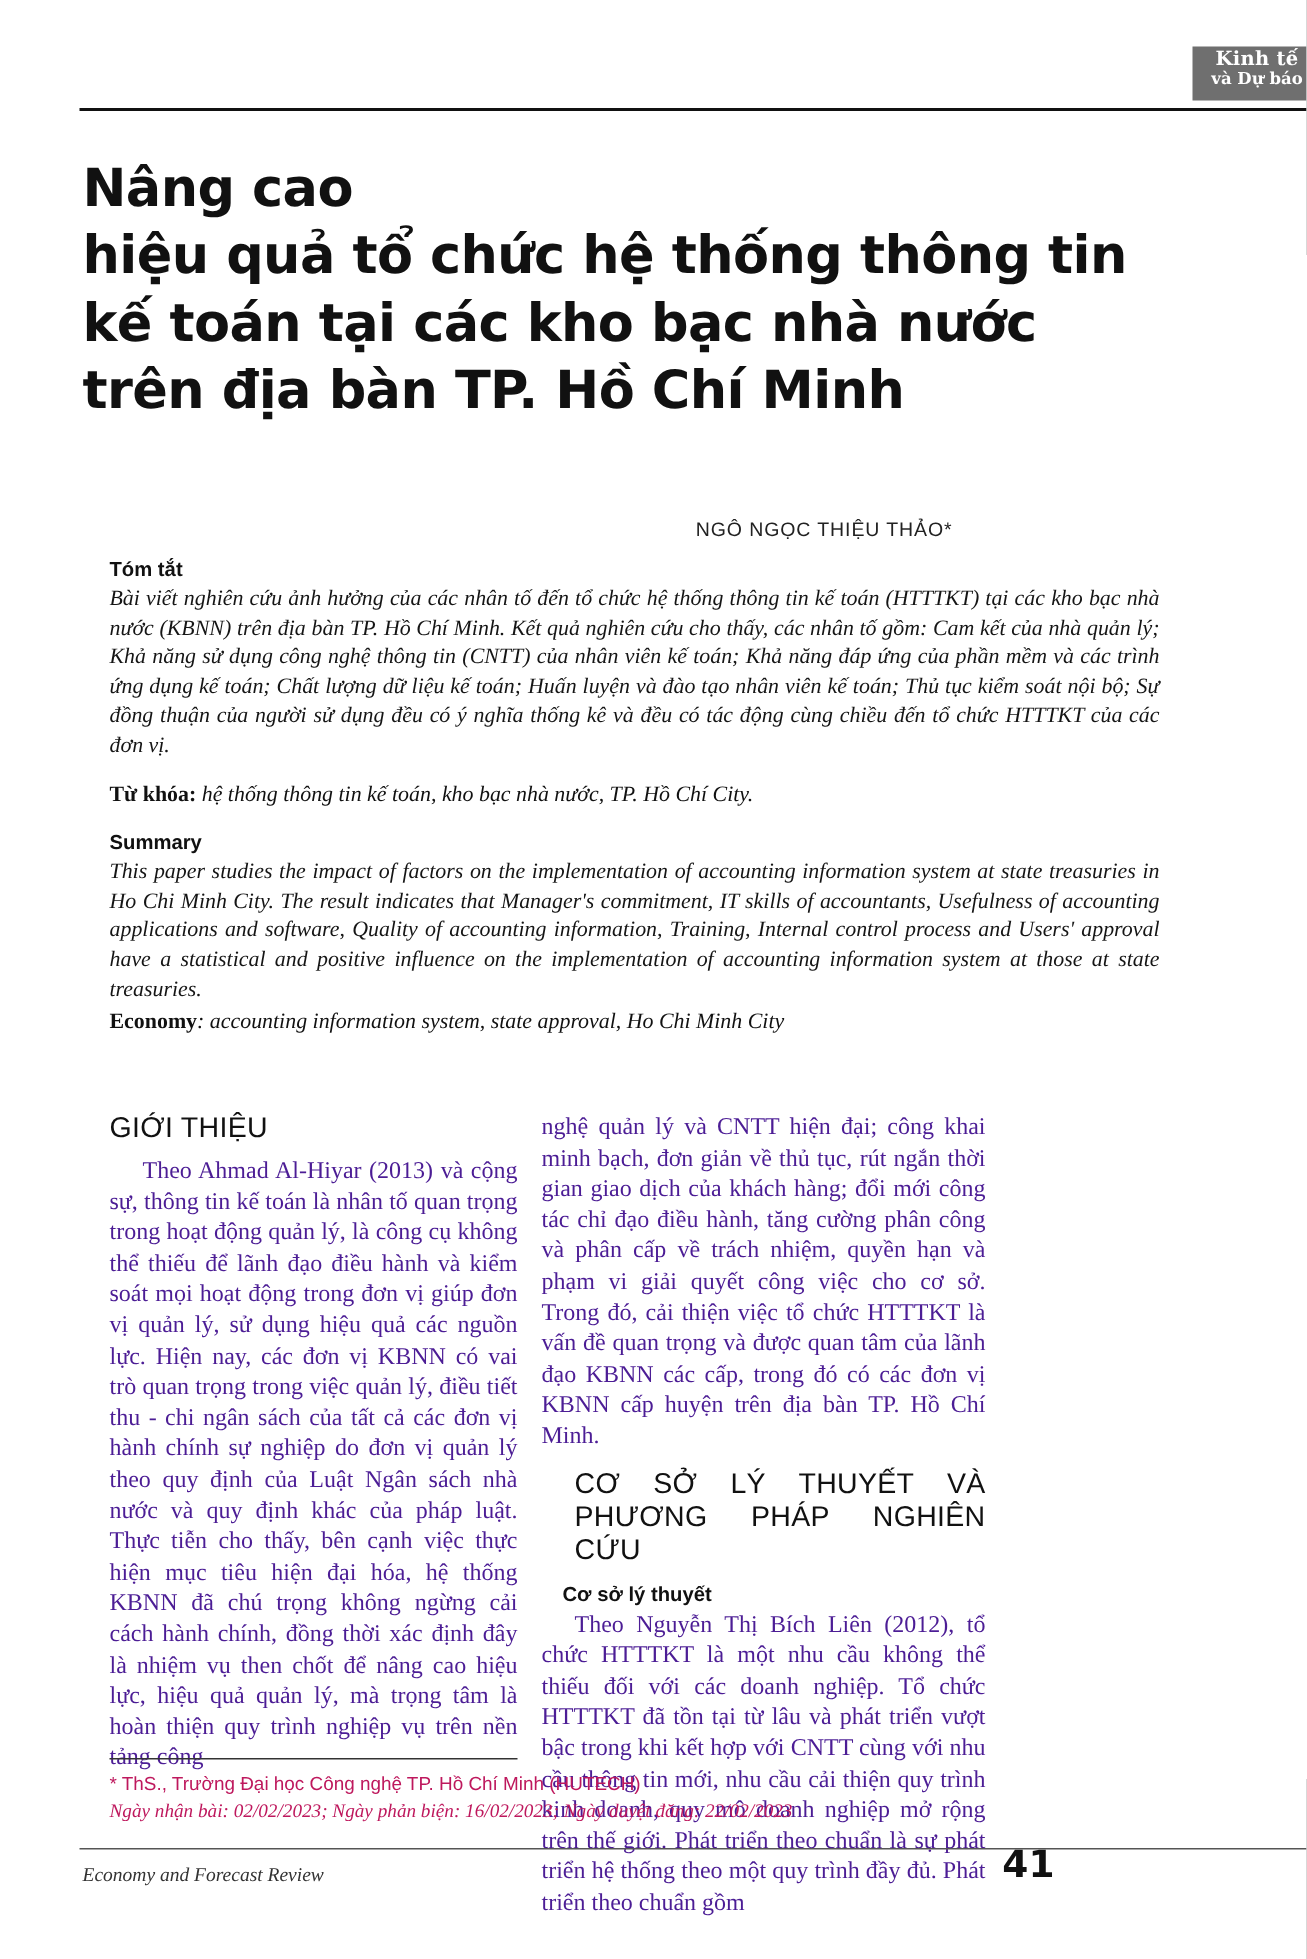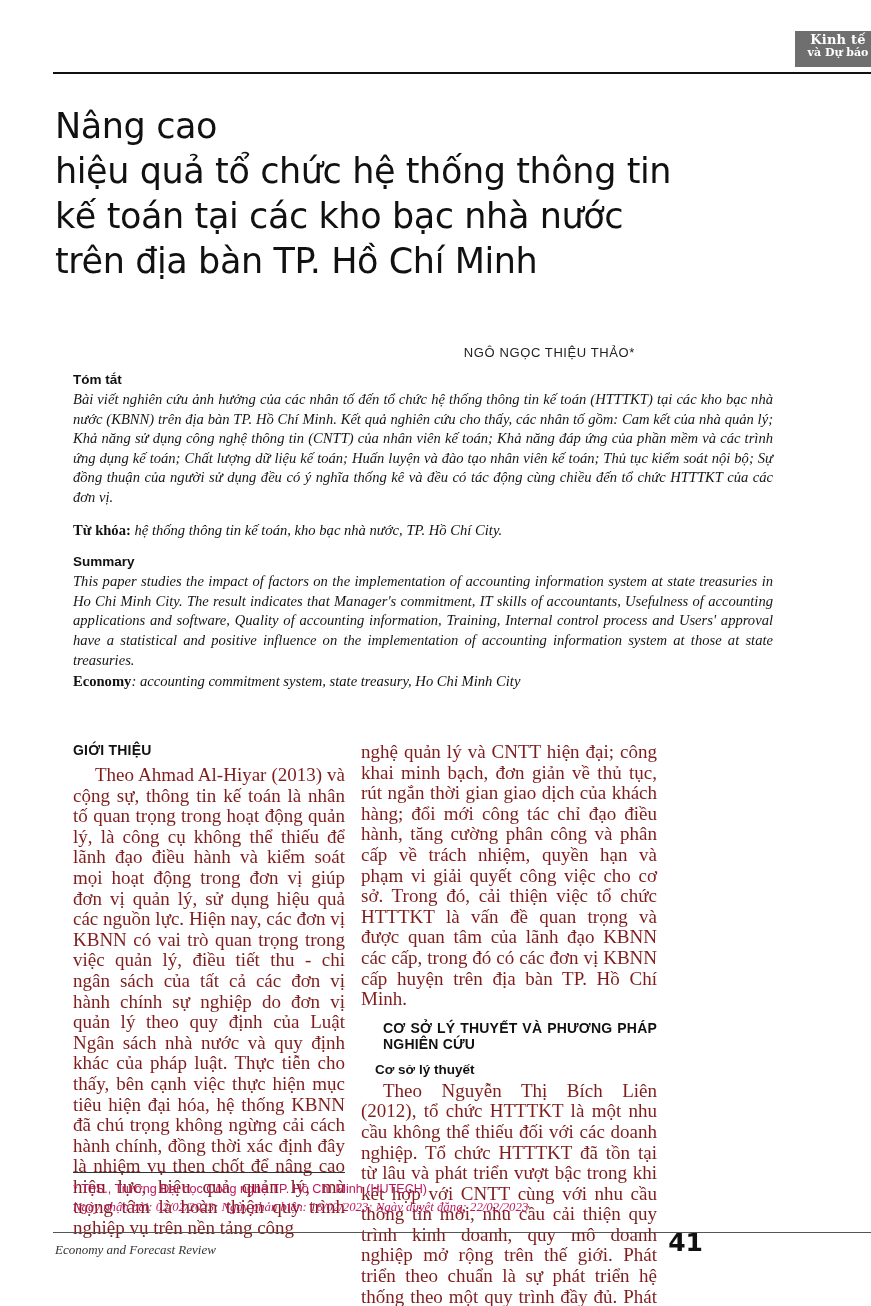--- a/index.html
+++ b/index.html
@@ -63,21 +63,21 @@
 
   
   .title-block {
     position: absolute;
     left: 24px;
     top: 104px;
     width: 740px;
   }
   .title-line {
     font-family: "DejaVu Sans", sans-serif;
-    font-weight: normal;
+    font-weight: bold;
     font-size: 35px;
     line-height: 45px;
     letter-spacing: -0.4px;
     color: #111;
     white-space: nowrap;
   }
 
   
   .author {
     position: absolute;
@@ -132,41 +132,41 @@
   .col {
     position: absolute;
     top: 0;
     width: 272px;
   }
   .col-left { left: 0; }
   .col-right { left: 294px; width: 290px; }
   .col-right { left: 288px; width: 296px; }
   .sec-head {
     font-family: "Liberation Sans", sans-serif;
-    font-weight: bold;
-    font-size: 14px;
+    font-weight: normal;
+    font-size: 19px;
     letter-spacing: .2px;
     margin-bottom: 7px;
   }
   .sec-head.center {
     text-align: left;
   }
   .sub-head {
     font-family: "Liberation Sans", sans-serif;
     font-weight: bold;
     font-size: 13.5px;
     margin: 10px 0 4px 14px;
   }
   .para {
     font-family: "Liberation Serif", serif;
-    font-size: 19px;
+    font-size: 16px;
     line-height: 20.6px;
     text-align: justify;
     text-indent: 22px;
-    color: #7f1d1d;
+    color: #4c1d95;
     margin: 0;
   }
 
   
   .footnote-rule {
     position: absolute;
     left: 42px;
     top: 1172px;
     width: 272px;
     height: 1px;
@@ -245,21 +245,21 @@
       <div class="kw">
         <b>Từ khóa:</b>
         <i>hệ thống thông tin kế toán, kho bạc nhà nước, TP. Hồ Chí City.</i>
       </div>
 
       <div class="gap"></div>
 
       <div class="abs-head">Summary</div>
       <div class="abs-body">This paper studies the impact of factors on the implementation of accounting information system at state treasuries in Ho Chi Minh City. The result indicates that Manager's commitment, IT skills of accountants, Usefulness of accounting applications and software, Quality of accounting information, Training, Internal control process and Users' approval have a statistical and positive influence on the implementation of accounting information system at those at state treasuries.</div>
       <div class="kw" style="margin-top:2px">
-        <b>Economy</b><i>: accounting commitment system, state treasury, Ho Chi Minh City</i>
+        <b>Economy</b><i>: accounting information system, state approval, Ho Chi Minh City</i>
       </div>
     </div>
 
     <div class="cols">
       <div class="col col-left">
         <div class="sec-head">GIỚI THIỆU</div>
         <p class="para">Theo Ahmad Al-Hiyar (2013) và cộng sự, thông tin kế toán là nhân tố quan trọng trong hoạt động quản lý, là công cụ không thể thiếu để lãnh đạo điều hành và kiểm soát mọi hoạt động trong đơn vị giúp đơn vị quản lý, sử dụng hiệu quả các nguồn lực. Hiện nay, các đơn vị KBNN có vai trò quan trọng trong việc quản lý, điều tiết thu - chi ngân sách của tất cả các đơn vị hành chính sự nghiệp do đơn vị quản lý theo quy định của Luật Ngân sách nhà nước và quy định khác của pháp luật. Thực tiễn cho thấy, bên cạnh việc thực hiện mục tiêu hiện đại hóa, hệ thống KBNN đã chú trọng không ngừng cải cách hành chính, đồng thời xác định đây là nhiệm vụ then chốt để nâng cao hiệu lực, hiệu quả quản lý, mà trọng tâm là hoàn thiện quy trình nghiệp vụ trên nền tảng công</p>
       </div>
       <div class="col col-right">
         <p class="para" style="text-indent:0">nghệ quản lý và CNTT hiện đại; công khai minh bạch, đơn giản về thủ tục, rút ngắn thời gian giao dịch của khách hàng; đổi mới công tác chỉ đạo điều hành, tăng cường phân công và phân cấp về trách nhiệm, quyền hạn và phạm vi giải quyết công việc cho cơ sở. Trong đó, cải thiện việc tổ chức HTTTKT là vấn đề quan trọng và được quan tâm của lãnh đạo KBNN các cấp, trong đó có các đơn vị KBNN cấp huyện trên địa bàn TP. Hồ Chí Minh.</p>

